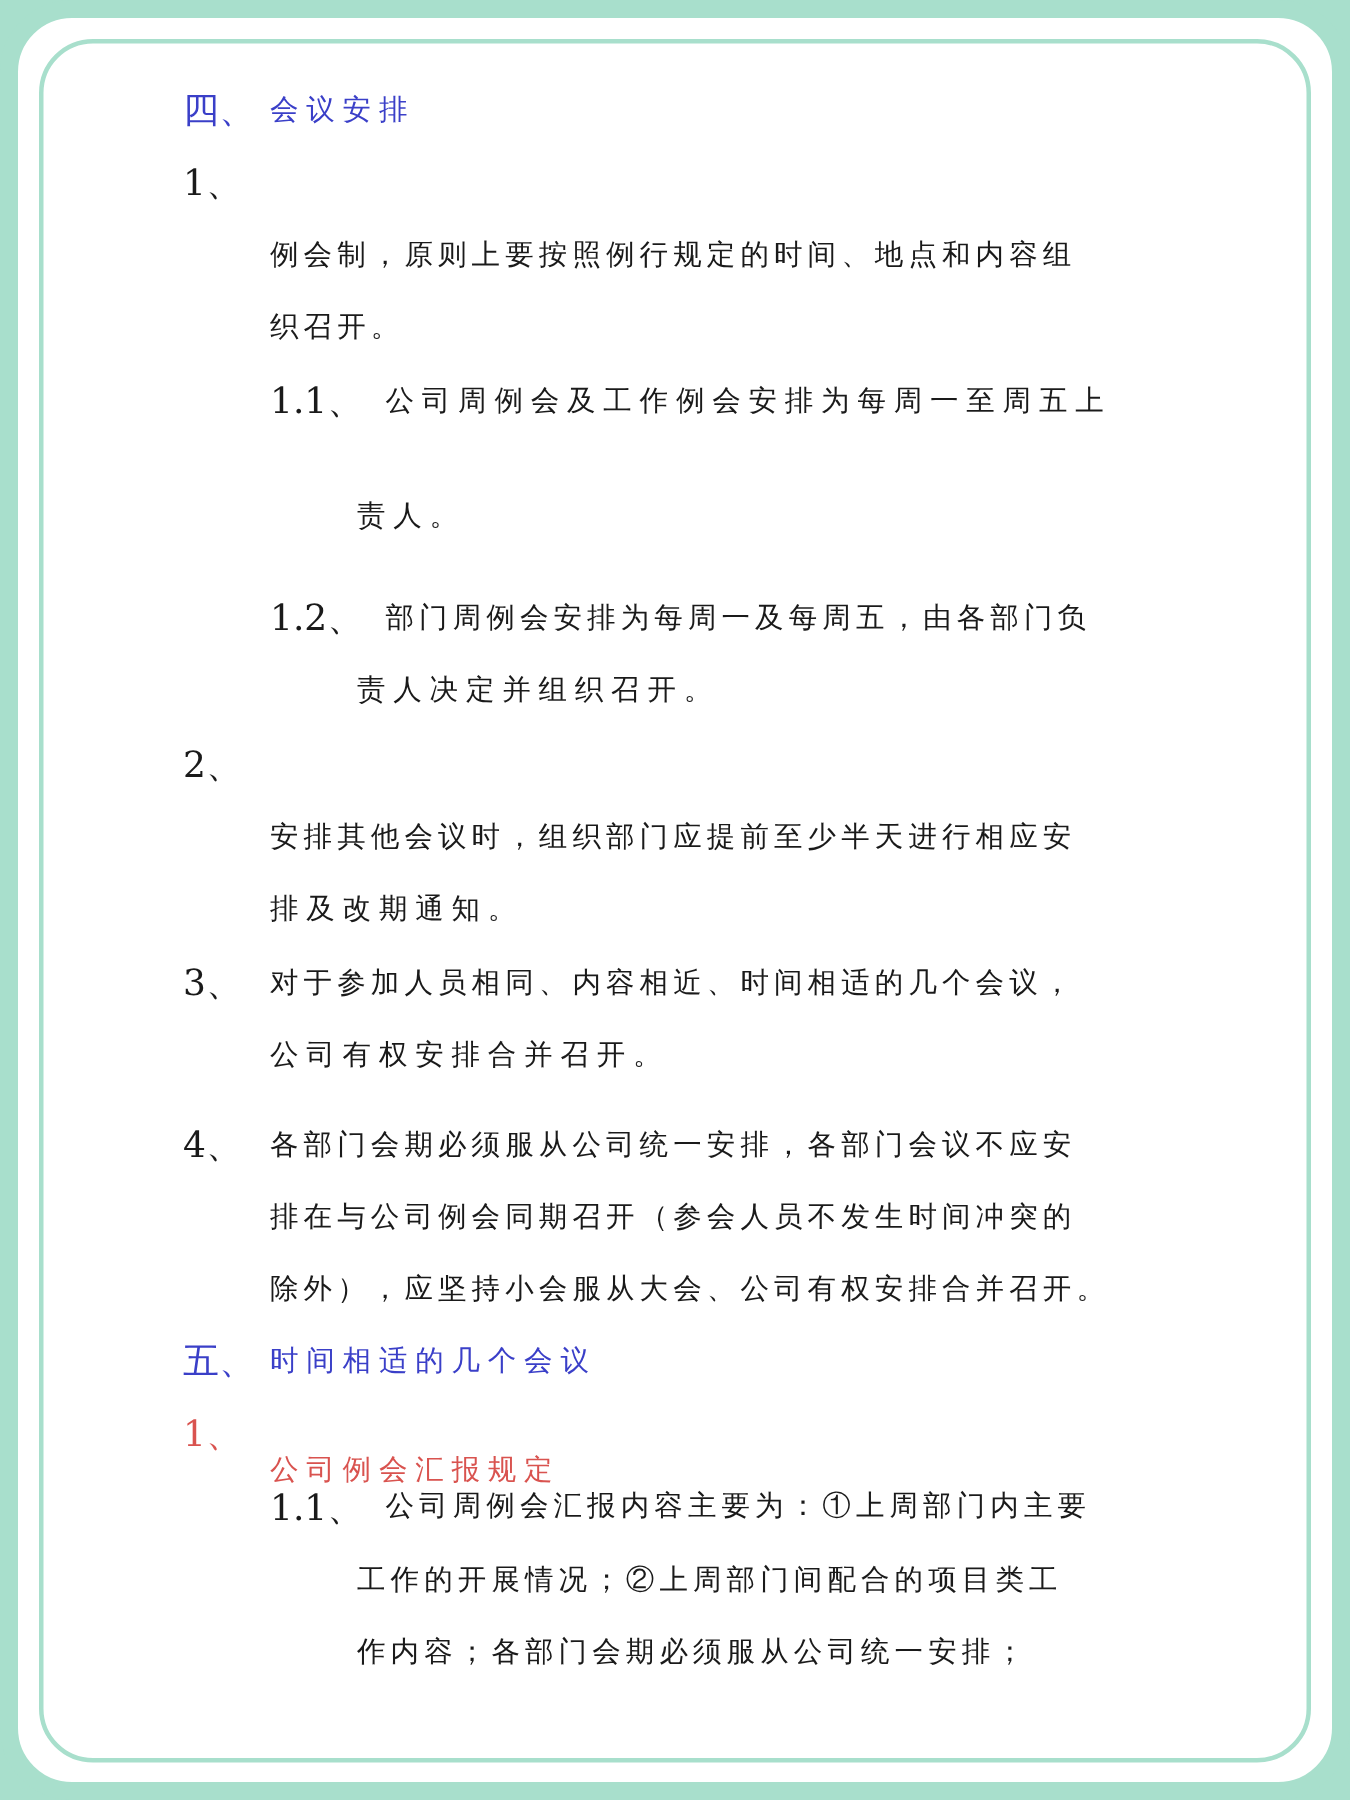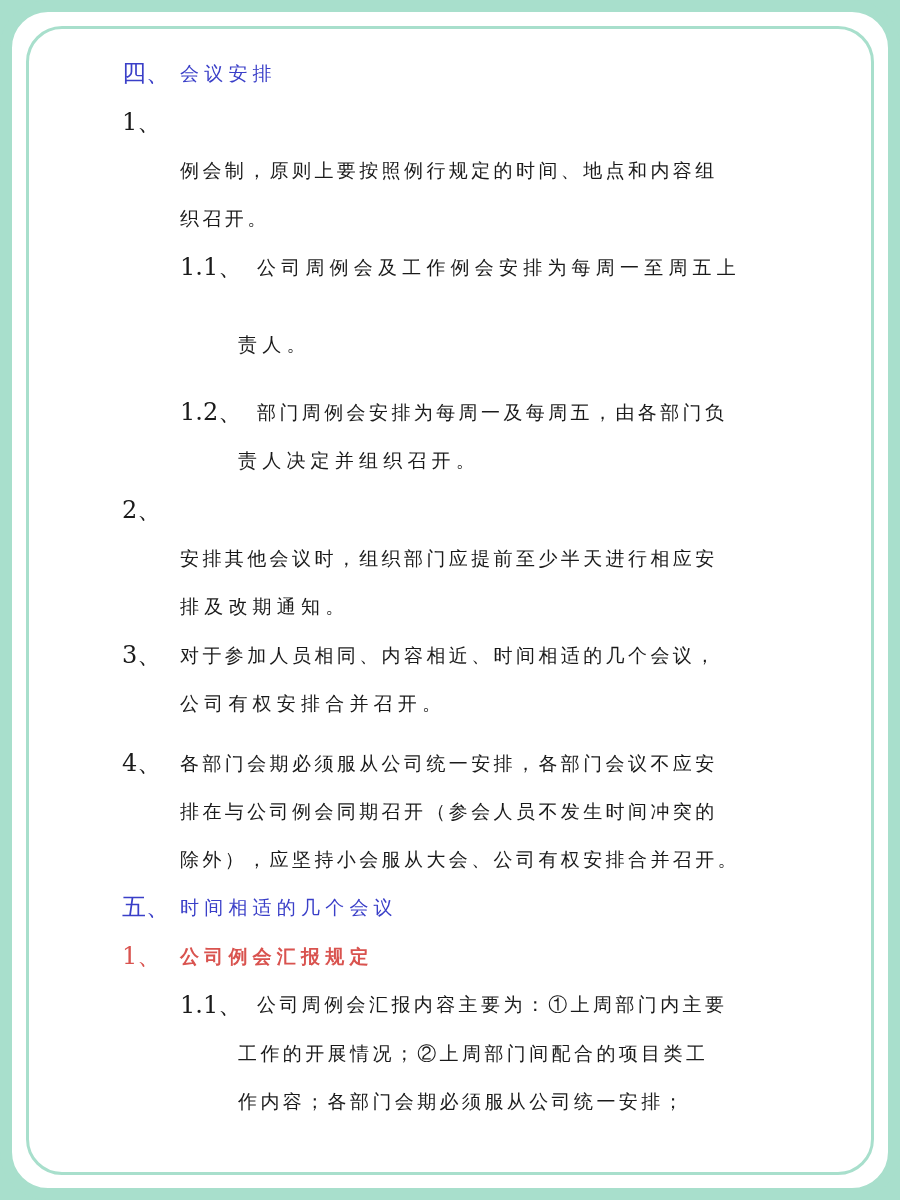--- a/index.html
+++ b/index.html
@@ -93,20 +93,20 @@
 
   <span class="num" style="left:122px; top:748px;">4、</span>
   <span class="line tight" style="left:180px; top:748px;">各部门会期必须服从公司统一安排，各部门会议不应安</span>
   <span class="line tight" style="left:180px; top:796px;">排在与公司例会同期召开（参会人员不发生时间冲突的</span>
   <span class="line tight" style="left:180px; top:844px;">除外），应坚持小会服从大会、公司有权安排合并召开。</span>
 
   <span class="num blue" style="left:122px; top:892px;">五、</span>
   <span class="line blue" style="left:180px; top:892px;">时间相适的几个会议</span>
 
   <span class="num red" style="left:122px; top:941px;">1、</span>
-  <span class="line red" style="left:180px; top:941px;font-weight:bold;">公司例会汇报规定</span>
+  <span class="line red" style="left:180px; top:965px;">公司例会汇报规定</span>
 
   <span class="num" style="left:180px; top:990px;">1.1、</span>
   <span class="line tight" style="left:257px; top:990px;font-family:Liberation Serif, serif;">公司周例会汇报内容主要为：①上周部门内主要</span>
   <span class="line tight" style="left:238px; top:1038px;">工作的开展情况；②上周部门间配合的项目类工</span>
   <span class="line tight" style="left:238px; top:1086px;">作内容；各部门会期必须服从公司统一安排；</span>
 
 </div>
 
 </body></html>

